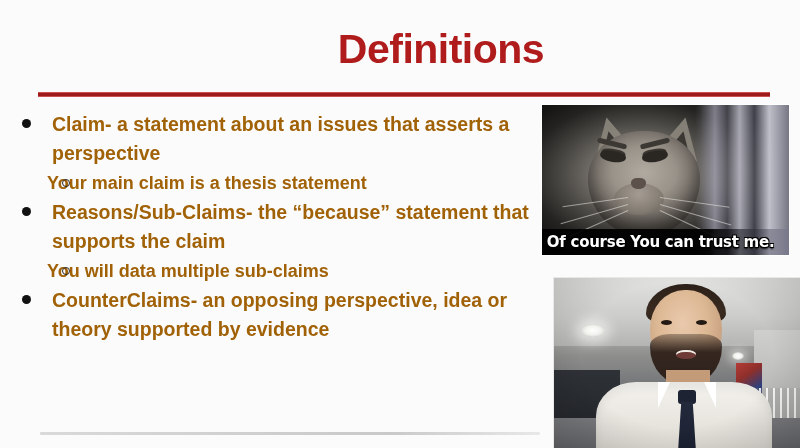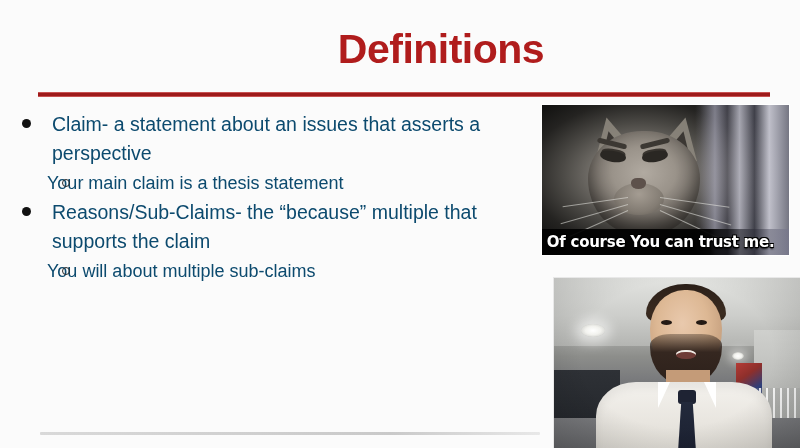--- a/index.html
+++ b/index.html
@@ -66,21 +66,22 @@
   .body-list {
     position: absolute;
     left: 0;
     top: 110px;
     width: 536px;
   }
 
   .bullet-row {
     position: relative;
     display: block;
-    color: #0c4a6e;
+    color: #a16207;
+    font-weight: bold;
   }
 
   .bullet-row.lvl1 {
     padding-left: 52px;
     font-size: 19.5px;
     line-height: 29px;
     margin-bottom: 0;
   }
 
   .bullet-row.lvl2 {
@@ -498,29 +499,33 @@
       <span class="bullet-text">Claim- a statement about an issues that asserts a perspective</span>
     </div>
 
     <div class="bullet-row lvl2">
       <span class="marker hollow"></span>
       <span class="bullet-text">Your main claim is a thesis statement</span>
     </div>
 
     <div class="bullet-row lvl1">
       <span class="marker filled"></span>
-      <span class="bullet-text">Reasons/Sub-Claims- the “because” multiple that supports the claim</span>
+      <span class="bullet-text">Reasons/Sub-Claims- the “because” statement that supports the claim</span>
     </div>
 
     <div class="bullet-row lvl2">
       <span class="marker hollow"></span>
-      <span class="bullet-text">You will about multiple sub-claims</span>
-    </div>
-
-
+      <span class="bullet-text">You will data multiple sub-claims</span>
+    </div>
+
+
+    <div class="bullet-row lvl1">
+      <span class="marker filled"></span>
+      <span class="bullet-text">CounterClaims- an opposing perspective, idea or theory supported by evidence</span>
+    </div>
 
   </div>
 
   <div class="bottom-rule"></div>
 
   <div class="cat-frame">
     <div class="cat-photo">
       <div class="cat-ear left"></div>
       <div class="cat-ear right"></div>
       <div class="cat-ear-inner left"></div>

